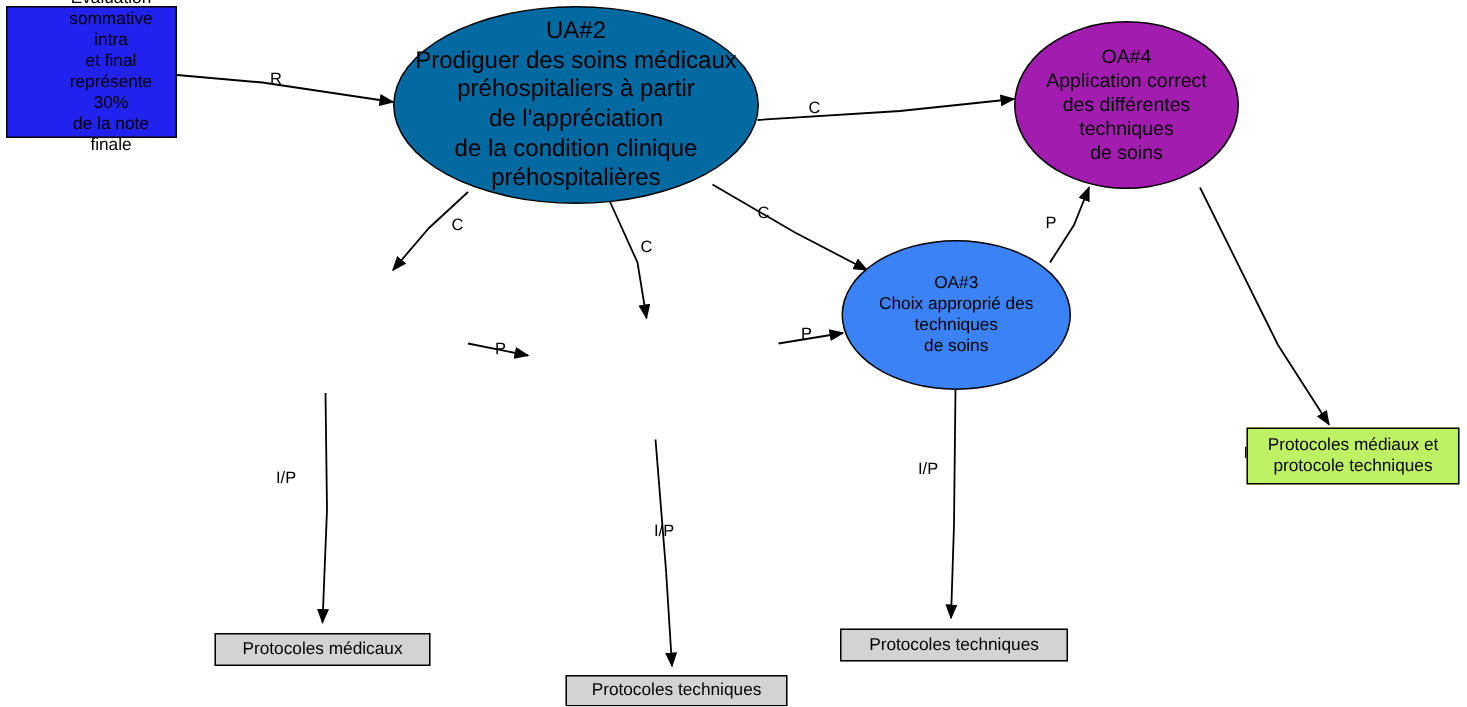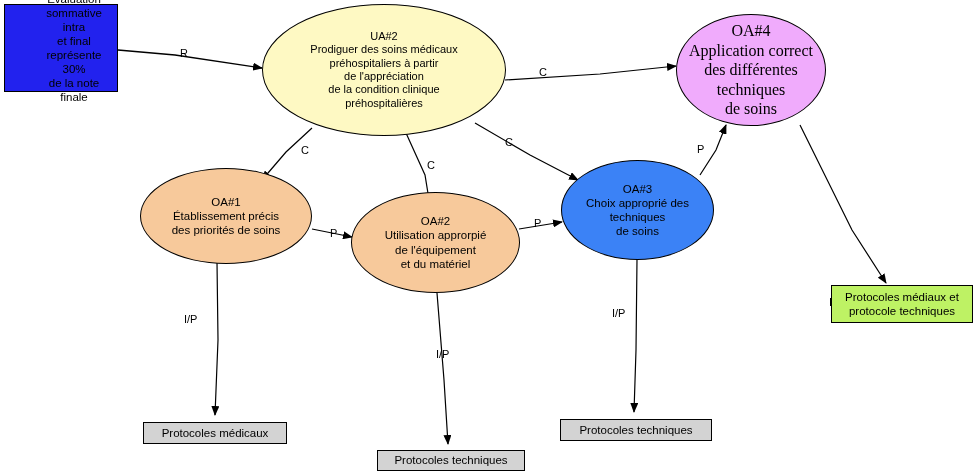--- a/index.html
+++ b/index.html
@@ -103,49 +103,38 @@
   <div class="edge-label" style="left:829px; top:296px;">I/P</div>
 
   <div class="node node-rect" style="left:4px; top:4px; width:114px; height:88px; background:#2222EE; font-size:11.5px;padding-left:26px;">
     <span class="node-text">Évaluation
 sommative intra
 et final
 représente 30%
 de la note finale</span>
   </div>
 
-  <div class="node node-ellipse" style="left:262px; top:4px; width:244px; height:132px; background:#fef9c3; font-size:11px;">
+  <div class="node node-ellipse" style="left:262px; top:4px; width:244px; height:132px; background:#0369a1; font-size:16px;">
     <span class="node-text">UA#2
 Prodiguer des soins médicaux
 préhospitaliers à partir
 de l'appréciation
 de la condition clinique
 préhospitalières</span>
   </div>
 
-  <div class="node node-ellipse" style="left:676px; top:14px; width:150px; height:112px; background:#f0abfc; font-size:16px;font-family:Liberation Serif, serif;">
+  <div class="node node-ellipse" style="left:676px; top:14px; width:150px; height:112px; background:#a21caf; font-size:13px;">
     <span class="node-text">OA#4
 Application correct
 des différentes
 techniques
 de soins</span>
   </div>
 
-  <div class="node node-ellipse" style="left:140px; top:168px; width:172px; height:96px; background:#F7C99B; font-size:11.5px;">
-    <span class="node-text">OA#1
-Établissement précis
-des priorités de soins</span>
-  </div>
 
-  <div class="node node-ellipse" style="left:351px; top:192px; width:169px; height:101px; background:#F7C99B; font-size:11.5px;">
-    <span class="node-text">OA#2
-Utilisation approrpié
-de l'équipement
-et du matériel</span>
-  </div>
 
   <div class="node node-ellipse" style="left:561px; top:160px; width:153px; height:100px; background:#3b82f6; font-size:11.5px;">
     <span class="node-text">OA#3
 Choix approprié des
 techniques
 de soins</span>
   </div>
 
   <div class="node node-rect" style="left:143px; top:422px; width:144px; height:22px; background:#D3D3D3; font-size:11.5px;">
     <span class="node-text">Protocoles médicaux</span>

